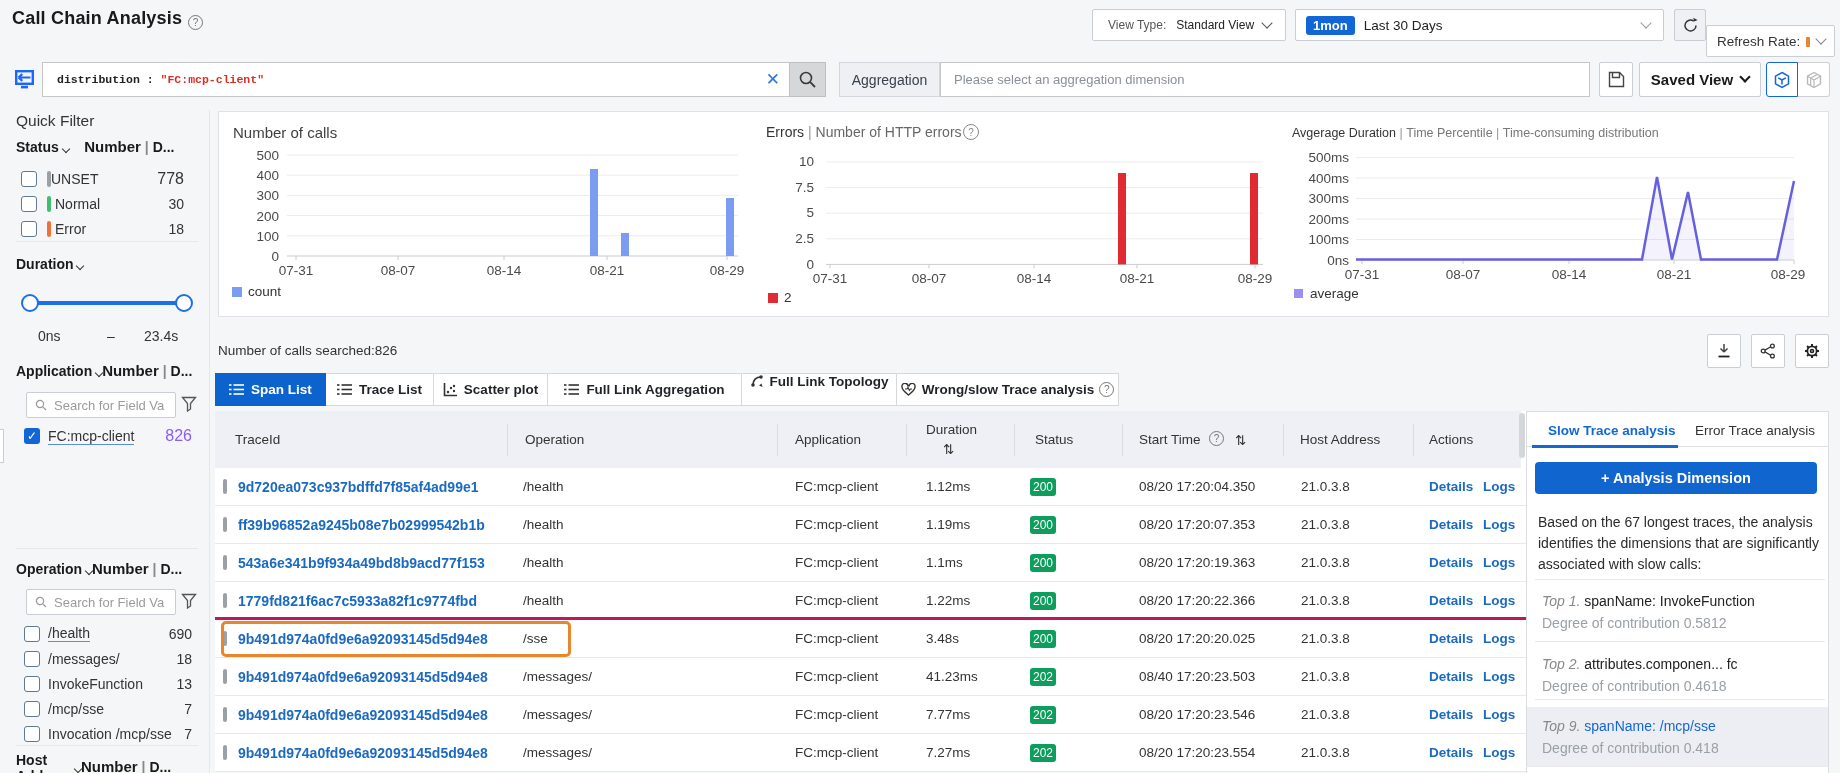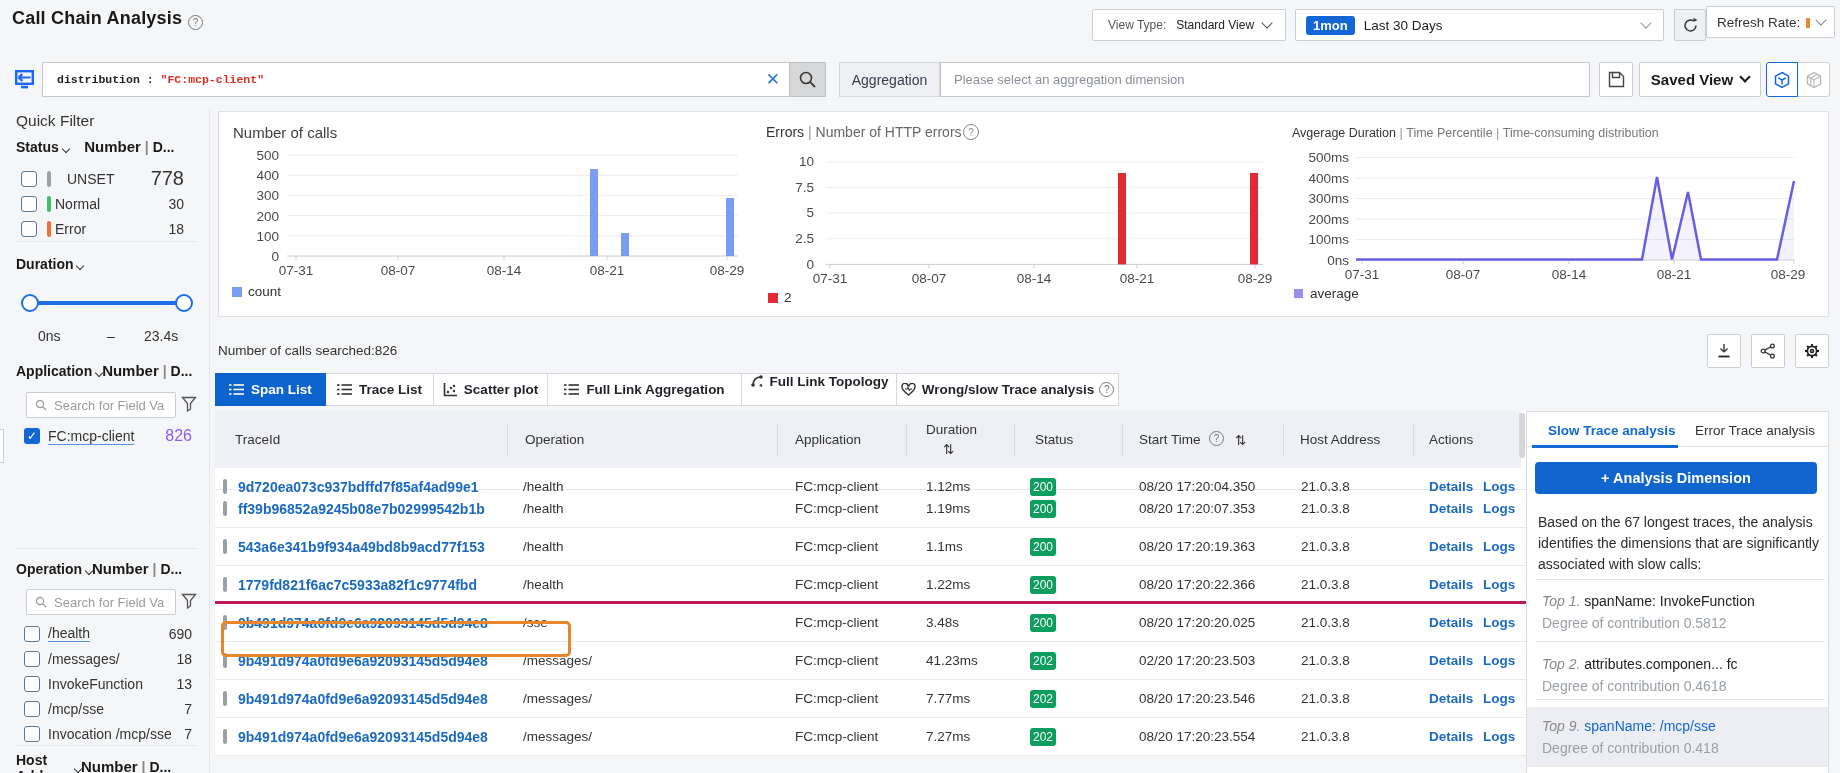--- a/index.html
+++ b/index.html
@@ -28,21 +28,21 @@
   <span class="chev" style="margin-left:auto; margin-right:13px; margin-top:-4px; border-color:#999;"></span>
 </div>
 
 <div class="abs bx" style="left:1674px; top:9px; width:32px; height:32px; background:#eef0f3; display:flex; align-items:center; justify-content:center;">
   <svg width="17" height="17" viewBox="0 0 17 17">
       <path d="M14 8.5 a5.5 5.5 0 1 1 -2.2 -4.4" fill="none" stroke="#333" stroke-width="1.5"></path>
       <path d="M11.2 0.8 l1 3.8 3.4 -1.6 z" fill="#333"></path>
     </svg>
 </div>
 
-<div class="abs bx" style="left:1706px; top:6px; width:129px; height:32px; display:flex; align-items:center;">
+<div class="abs bx" style="left:1706px; top:25px; width:129px; height:32px; display:flex; align-items:center;">
   <span style="margin-left:10px; font-size:13.5px; color:#333;">Refresh Rate:</span>
   <span style="margin-left:6px; width:4px; height:10px; background:#e8862e; display:inline-block; border-radius:1px; margin-top:1px;"></span>
   <span class="chev" style="margin-left:auto; margin-right:9px; margin-top:-4px; border-color:#888;"></span>
 </div>
 
 <div class="abs" style="left:15px; top:70px;">
   <svg width="19" height="19" viewBox="0 0 19 19">
       <rect x="1.2" y="1.2" width="16.6" height="12.6" fill="none" stroke="#1a66ff" stroke-width="2.4"></rect>
       <rect x="6" y="15.8" width="7" height="2.6" fill="#1a66ff"></rect>
       <path d="M3.5 7.5 h12 M3.5 7.5 l3.8 -3.4 M3.5 7.5 l3.8 3.4" fill="none" stroke="#1a66ff" stroke-width="2.2"></path>
@@ -91,22 +91,22 @@
 
 <div class="abs" style="left:209px; top:110px; width:1px; height:663px; background:#e4e6ea;"></div>
 <div class="abs" style="left:16px; top:112px; font-size:15.5px; color:#333;">Quick Filter</div>
 
 <div class="abs" style="left:16px; top:138px; font-size:14px; color:#1a1a1a; font-weight:bold;">Status <span class="chev" style="width:6px;height:6px;margin-top:-2px;border-color:#333;"></span>&nbsp;&nbsp;&nbsp;&nbsp;<span style="font-size:15px;">Number</span> <span style="color:#888;">|</span> <span>D...</span></div>
 
 <div class="abs" style="left:21px; top:166px; width:163px;">
   <div style="display:flex; align-items:center; height:25px;">
     <span style="width:16px;height:16px;border:1.5px solid #5f7992;border-radius:3px;background:#fff;"></span>
     <span style="width:4px;height:16px;background:#9aa0a6;margin-left:10px;border-radius:2px;"></span>
-    <span style="margin-left:16px;font-size:14px;color:#333;">UNSET</span>
-    <span style="margin-left:auto;font-size:20px;color:#333;">778</span>
+    <span style="margin-left:0;font-size:14px;color:#333;">UNSET</span>
+    <span style="margin-left:auto;font-size:16px;color:#333;">778</span>
   </div>
   <div style="display:flex; align-items:center; height:25px;">
     <span style="width:16px;height:16px;border:1.5px solid #5f7992;border-radius:3px;background:#fff;"></span>
     <span style="width:4px;height:16px;background:#3fbf6e;margin-left:10px;border-radius:2px;"></span>
     <span style="margin-left:4px;font-size:14px;color:#333;">Normal</span>
     <span style="margin-left:auto;font-size:14px;color:#333;">30</span>
   </div>
   <div style="display:flex; align-items:center; height:25px;">
     <span style="width:16px;height:16px;border:1.5px solid #5f7992;border-radius:3px;background:#fff;"></span>
     <span style="width:4px;height:16px;background:#f0703a;margin-left:10px;border-radius:2px;"></span>
@@ -408,21 +408,21 @@
   <span class="abs" style="left:292px; top:13px; width:1px; height:32px; background:#d8dce3;"></span>
   <span class="abs" style="left:562px; top:13px; width:1px; height:32px; background:#d8dce3;"></span>
   <span class="abs" style="left:691px; top:13px; width:1px; height:32px; background:#d8dce3;"></span>
   <span class="abs" style="left:799px; top:13px; width:1px; height:32px; background:#d8dce3;"></span>
   <span class="abs" style="left:907px; top:13px; width:1px; height:32px; background:#d8dce3;"></span>
   <span class="abs" style="left:1068px; top:13px; width:1px; height:32px; background:#d8dce3;"></span>
   <span class="abs" style="left:1198px; top:13px; width:1px; height:32px; background:#d8dce3;"></span>
 </div>
 
 <div id="rows" class="abs" style="left:215px; top:468px; width:1311px; background:#fff;">
-    <div style="position:relative;height:22px;border-bottom:1px solid #e9e9e9;font-size:13.5px;color:#333;">
+    <div style="position:relative;height:38px;border-bottom:1px solid #e9e9e9;font-size:13.5px;color:#333;">
  <span style="position:absolute;left:8px;top:11px;width:4px;height:15px;background:#9aa0a6;border-radius:2px;"></span>
  <span style="position:absolute;left:23px;top:11px;font-weight:bold;color:#1b6ac2;font-size:14px;">9d720ea073c937bdffd7f85af4ad99e1</span>
  <span style="position:absolute;left:308px;top:11px;">/health</span>
  <span style="position:absolute;left:580px;top:11px;">FC:mcp-client</span>
  <span style="position:absolute;left:711px;top:11px;">1.12ms</span>
  <span style="position:absolute;left:815px;top:10px;width:26px;height:18px;background:#0d9e5e;border-radius:3px;color:#fff;font-size:12px;text-align:center;line-height:18px;">200</span>
  <span style="position:absolute;left:924px;top:11px;">08/20 17:20:04.350</span>
  <span style="position:absolute;left:1086px;top:11px;">21.0.3.8</span>
  <span style="position:absolute;left:1214px;top:11px;font-weight:bold;color:#1b6ac2;">Details</span>
  <span style="position:absolute;left:1268px;top:11px;font-weight:bold;color:#1b6ac2;">Logs</span>
@@ -475,21 +475,21 @@
  <span style="position:absolute;left:1214px;top:11px;font-weight:bold;color:#1b6ac2;">Details</span>
  <span style="position:absolute;left:1268px;top:11px;font-weight:bold;color:#1b6ac2;">Logs</span>
  </div>
     <div style="position:relative;height:38px;border-bottom:1px solid #e9e9e9;font-size:13.5px;color:#333;">
  <span style="position:absolute;left:8px;top:11px;width:4px;height:15px;background:#9aa0a6;border-radius:2px;"></span>
  <span style="position:absolute;left:23px;top:11px;font-weight:bold;color:#1b6ac2;font-size:14px;">9b491d974a0fd9e6a92093145d5d94e8</span>
  <span style="position:absolute;left:308px;top:11px;">/messages/</span>
  <span style="position:absolute;left:580px;top:11px;">FC:mcp-client</span>
  <span style="position:absolute;left:711px;top:11px;">41.23ms</span>
  <span style="position:absolute;left:815px;top:10px;width:26px;height:18px;background:#0d9e5e;border-radius:3px;color:#fff;font-size:12px;text-align:center;line-height:18px;">202</span>
- <span style="position:absolute;left:924px;top:11px;">02/20 17:20:23.503</span>
+ <span style="position:absolute;left:924px;top:11px;">08/40 17:20:23.503</span>
  <span style="position:absolute;left:1086px;top:11px;">21.0.3.8</span>
  <span style="position:absolute;left:1214px;top:11px;font-weight:bold;color:#1b6ac2;">Details</span>
  <span style="position:absolute;left:1268px;top:11px;font-weight:bold;color:#1b6ac2;">Logs</span>
  </div>
     <div style="position:relative;height:38px;border-bottom:1px solid #e9e9e9;font-size:13.5px;color:#333;">
  <span style="position:absolute;left:8px;top:11px;width:4px;height:15px;background:#9aa0a6;border-radius:2px;"></span>
  <span style="position:absolute;left:23px;top:11px;font-weight:bold;color:#1b6ac2;font-size:14px;">9b491d974a0fd9e6a92093145d5d94e8</span>
  <span style="position:absolute;left:308px;top:11px;">/messages/</span>
  <span style="position:absolute;left:580px;top:11px;">FC:mcp-client</span>
  <span style="position:absolute;left:711px;top:11px;">7.77ms</span>

